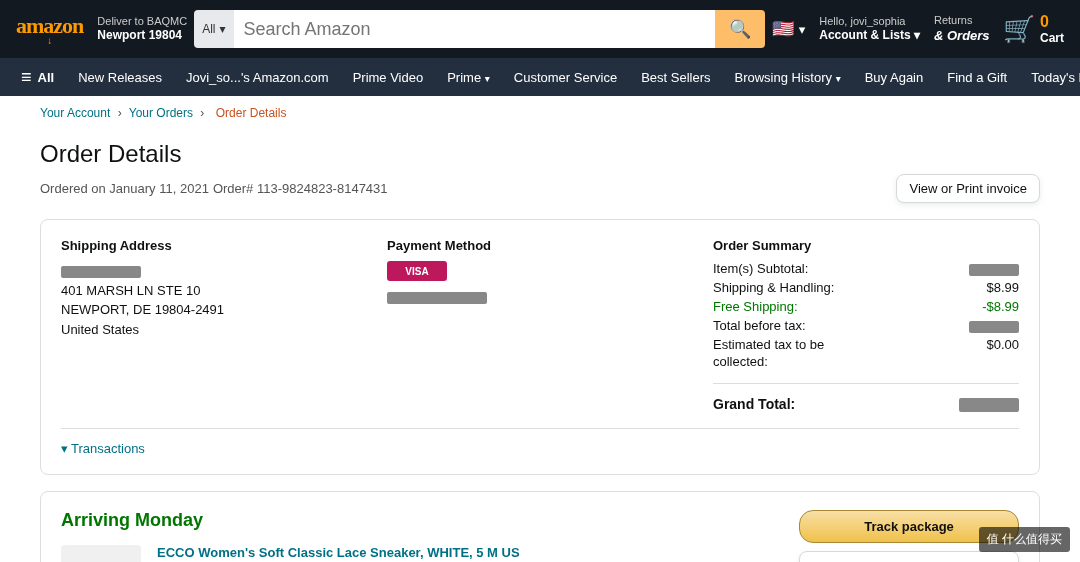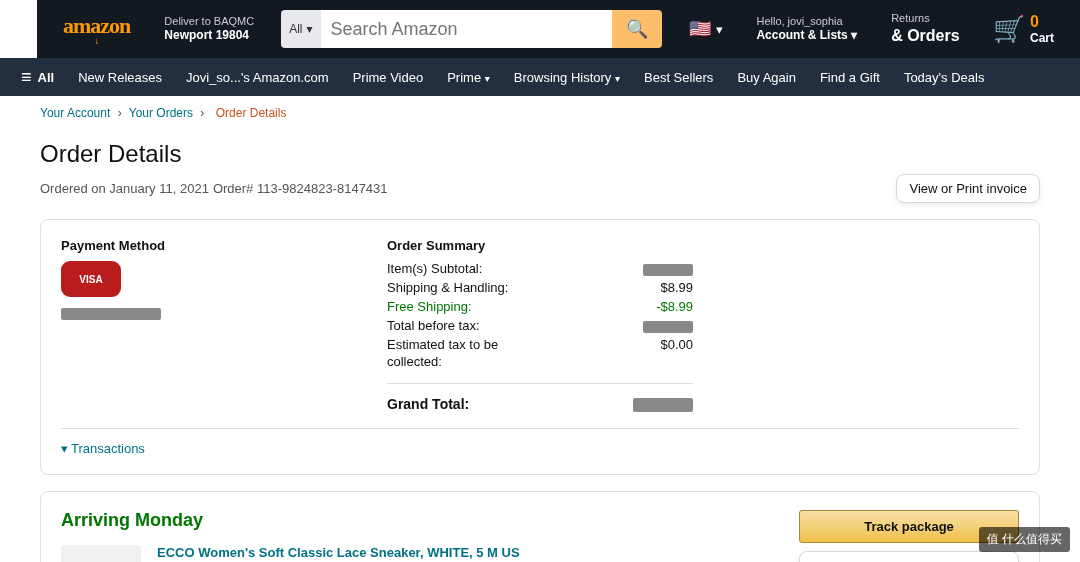--- a/index.html
+++ b/index.html
@@ -4,24 +4,23 @@
   <style>
     * { margin: 0; padding: 0; box-sizing: border-box; }
     body { font-family: Arial, sans-serif; font-size: 13px; background: #fff; width: 1080px; overflow-x: hidden; }
 
     
     .top-nav {
       background: #131921;
       color: #fff;
       display: flex;
       align-items: center;
-      padding: 6px 19px;
-      gap: 20px;
+      padding: 6px 9px;
+      gap: 0;
       height: 58px;
-      margin-left: 37px;
     }
     .logo-area {
       display: flex;
       flex-direction: column;
       align-items: center;
       border: 1px solid transparent;
       padding: 4px 6px;
       cursor: pointer;
     }
     .logo-text {
@@ -108,21 +107,21 @@
     .returns-area {
       display: flex;
       flex-direction: column;
       font-size: 11px;
       color: #ccc;
       line-height: 1.3;
       cursor: pointer;
       padding: 4px 6px;
       border: 1px solid transparent;
     }
-    .returns-area .bold { color: #fff; font-weight: bold; font-size: 16px; }
+    .returns-area .bold { color: #fff; font-weight: bold; font-size: 13px; font-style: italic; }
 
     .cart-area {
       display: flex;
       align-items: center;
       gap: 4px;
       cursor: pointer;
       padding: 4px 6px;
       border: 1px solid transparent;
       color: #fff;
     }
@@ -220,23 +219,23 @@
     }
 
     .info-section p {
       font-size: 13px;
       color: #0f1111;
       line-height: 1.5;
     }
 
     .payment-img {
       width: 60px;
-      height: 36px;
-      background: #b91c1c;
-      border-radius: 9px;
+      height: 20px;
+      background: #be185d;
+      border-radius: 3px;
       display: flex;
       align-items: center;
       justify-content: center;
       color: #fff;
       font-size: 10px;
       font-weight: bold;
       margin-bottom: 6px;
     }
 
     .order-summary h4 {
@@ -297,21 +296,21 @@
     .shipment-actions {
       display: flex;
       flex-direction: column;
       gap: 8px;
       min-width: 220px;
     }
 
     .track-btn {
       background: linear-gradient(to bottom, #f7dfa5, #f0c14b);
       border: 1px solid #a88734;
-      border-radius: 3px;
+      border-radius: 14px;
       padding: 8px 16px;
       cursor: pointer;
       font-size: 13px;
       font-weight: bold;
       color: #111;
       text-align: center;
     }
 
     .action-btn {
       background: #fff;
@@ -423,25 +422,28 @@
   </div>
   <div class="nav-item">
     <span>Jovi_so...'s Amazon.com</span>
   </div>
   <div class="nav-item">
     <span>Prime Video</span>
   </div>
   <div class="nav-item has-arrow">
     <span>Prime</span>
   </div>
+  <div class="nav-item">
+    <span>Customer Service</span>
+  </div>
+  <div class="nav-item">
+    <span>Best Sellers</span>
+  </div>
   <div class="nav-item has-arrow">
     <span>Browsing History</span>
-  </div>
-  <div class="nav-item">
-    <span>Best Sellers</span>
   </div>
   <div class="nav-item">
     <span>Buy Again</span>
   </div>
   <div class="nav-item">
     <span>Find a Gift</span>
   </div>
   <div class="nav-item">
     <span>Today's Deals</span>
   </div>
@@ -461,20 +463,29 @@
 
   <div class="order-meta">
     <span>Ordered on January 11, 2021</span>
     <span>Order# 113-9824823-8147431</span>
     <button class="view-invoice-btn">View or Print invoice</button>
   </div>
 
   <div class="order-info-box">
     <div class="order-info-grid">
 
+      <div class="info-section">
+        <h4>Shipping Address</h4>
+        <p>
+          <span class="redacted-bar" style="width:80px;"></span>
+        </p>
+        <p>401 MARSH LN STE 10</p>
+        <p>NEWPORT, DE 19804-2491</p>
+        <p>United States</p>
+      </div>
 
       <div class="info-section">
         <h4>Payment Method</h4>
         <div class="payment-img">
           <span>VISA</span>
         </div>
         <p>
           <span class="redacted-bar" style="width:100px;"></span>
         </p>
       </div>

